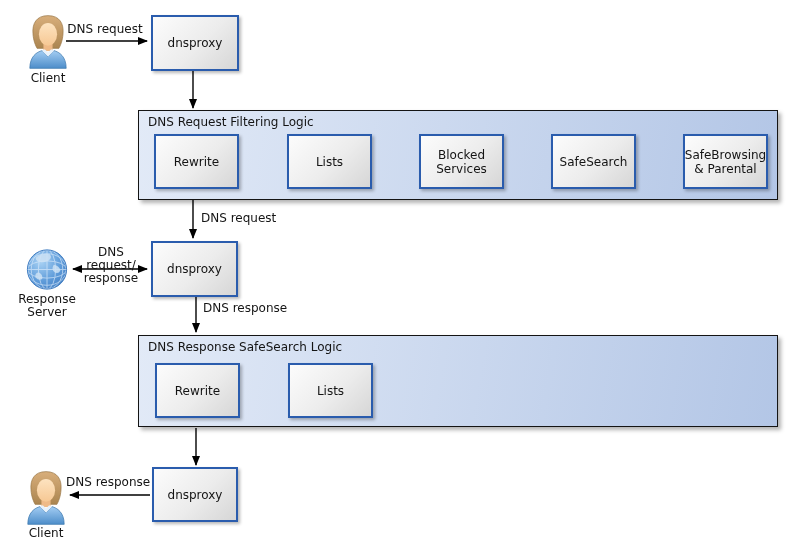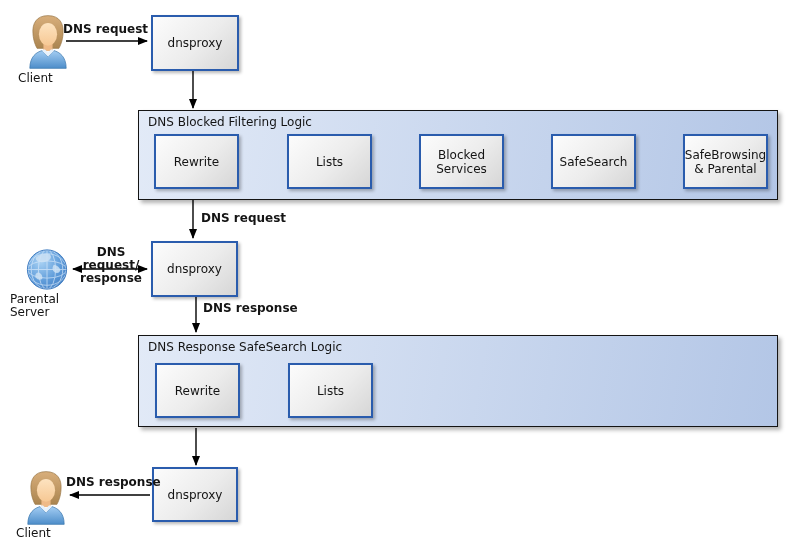--- a/index.html
+++ b/index.html
@@ -15,24 +15,24 @@
     text-align:center;border:2px solid var(--node-border,#2a5cad);border-radius:0;
     background:linear-gradient(135deg,var(--node-grad-a,#fcfcfc) 0%,#ececec 55%,var(--node-grad-b,#d7d7d7) 100%);
     box-shadow:2px 2px 3px rgba(0,0,0,0.28);line-height:14px;
   }
   .group{
     position:absolute;border:1.5px solid var(--group-border,#141414);
     background:linear-gradient(100deg,var(--group-grad-a,#e2eaf7) 0%,var(--group-grad-b,#b5c7e6) 100%);
     box-shadow:3px 3px 4px rgba(0,0,0,0.3);
   }
   .group-title{position:absolute;left:9px;top:4px;white-space:nowrap;}
-  .edge-label{position:absolute;line-height:13px;white-space:nowrap;font-weight:bold;}
+  .edge-label{position:absolute;line-height:13px;white-space:nowrap;}
   .edge-label.wrap{white-space:normal;text-align:center;margin-top:32px;}
   .actor{position:absolute;display:flex;flex-direction:column;align-items:center;}
-  .actor-label{position:absolute;line-height:13px;}
+  .actor-label{position:absolute;text-align:center;line-height:13px;}
 </style>
 </head>
 <body>
 
 <div class="canvas">
 
   <svg width="0" height="0" style="position:absolute" aria-hidden="true">
     <defs>
       <marker id="ah" markerWidth="10" markerHeight="8" refX="9" refY="4" orient="auto-start-reverse" markerUnits="userSpaceOnUse">
         <path d="M0 0 L10 4 L0 8 Z" style="fill:var(--arrow-color,#000)"></path>
@@ -81,21 +81,21 @@
       <path d="M15.5 39.5 L22 46 L28.5 39.5 L25.5 38 L22 41.5 L18.5 38 Z" fill="#e8f2fb"></path>
     </svg>
   </div>
   <div class="actor-label" style="left:18px;top:72px;width:60px">Client</div>
 
   <div class="node" style="left:151px;top:15px;width:84px;height:52px">dnsproxy</div>
 
   <div class="edge-label" style="left:63px;top:23px;width:84px;text-align:center">DNS request</div>
 
   <div class="group" style="left:138px;top:110px;width:638px;height:88px">
-    <div class="group-title">DNS Blocked Filtering Logic</div>
+    <div class="group-title">DNS Request Filtering Logic</div>
     <div class="node" style="left:15px;top:23px;width:81px;height:51px">Rewrite</div>
     <div class="node" style="left:148px;top:23px;width:81px;height:51px">Lists</div>
     <div class="node" style="left:280px;top:23px;width:81px;height:51px">Blocked Services</div>
     <div class="node" style="left:412px;top:23px;width:81px;height:51px">SafeSearch</div>
     <div class="node" style="left:544px;top:23px;width:81px;height:51px">SafeBrowsing &amp; Parental</div>
   </div>
 
   <div class="edge-label" style="left:201px;top:212px">DNS request</div>
 
   <div class="actor" style="left:25px;top:247px;width:44px;height:45px">
@@ -110,21 +110,21 @@
         <line x1="23" y1="2.5" x2="23" y2="43.5"></line>
       </g>
       <g fill="#cde2f5" opacity="0.85">
         <path d="M12 10 q7 -5 14 -3 q3 4 -2 7 q-7 3 -11 0 q-3 -2 -1 -4 Z"></path>
         <path d="M30 18 q6 1 7 6 q-2 4 -6 2 q-4 -3 -1 -8 Z"></path>
         <path d="M14 26 q5 2 4 7 q-4 2 -7 -2 q-1 -4 3 -5 Z"></path>
       </g>
       <circle cx="23" cy="23" r="20.5" fill="none" stroke="#3f7bbf" stroke-width="1"></circle>
     </svg>
   </div>
-  <div class="actor-label" style="left:10px;top:293px;width:74px">Parental Server</div>
+  <div class="actor-label" style="left:10px;top:293px;width:74px">Response Server</div>
 
   <div class="edge-label wrap" style="left:79px;top:214px;width:64px">DNS request/ response</div>
 
   <div class="node" style="left:151px;top:241px;width:83px;height:52px">dnsproxy</div>
 
   <div class="edge-label" style="left:203px;top:302px">DNS response</div>
 
   <div class="group" style="left:138px;top:335px;width:638px;height:90px">
     <div class="group-title">DNS Response SafeSearch Logic</div>
     <div class="node" style="left:16px;top:27px;width:81px;height:51px">Rewrite</div>

